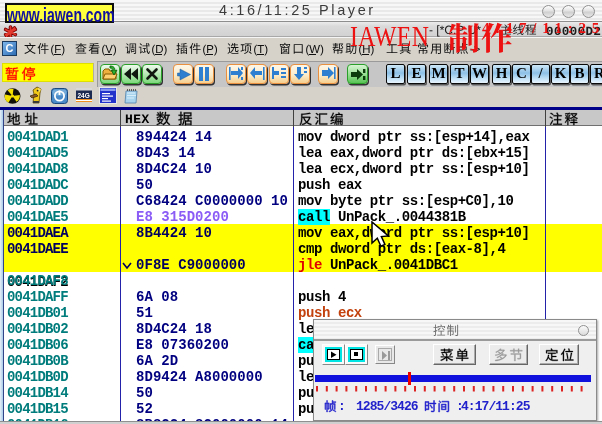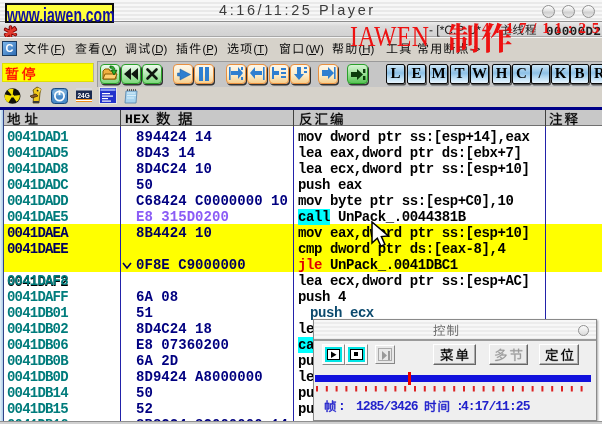--- a/index.html
+++ b/index.html
@@ -310,31 +310,30 @@
 <div class="a mono" style="left:136px;top:289px;color:#000080;letter-spacing:0.04px">6A 08</div>
 <div class="a mono" style="left:136px;top:305px;color:#000080;letter-spacing:0.04px">51</div>
 <div class="a mono" style="left:136px;top:321px;color:#000080;letter-spacing:0.04px">8D4C24 18</div>
 <div class="a mono" style="left:136px;top:337px;color:#000080;letter-spacing:0.04px">E8 07360200</div>
 <div class="a mono" style="left:136px;top:353px;color:#000080;letter-spacing:0.04px">6A 2D</div>
 <div class="a mono" style="left:136px;top:369px;color:#000080;letter-spacing:0.04px">8D9424 A8000000</div>
 <div class="a mono" style="left:136px;top:385px;color:#000080;letter-spacing:0.04px">50</div>
 <div class="a mono" style="left:136px;top:401px;color:#000080;letter-spacing:0.04px">52</div>
 <div class="a mono" style="left:136px;top:417px;color:#000080;letter-spacing:0.04px">8B8C24 8C000000 14</div>
 <div class="a mono" style="left:298px;top:129px;color:#000">mov dword ptr ss:[esp+14],eax</div>
-<div class="a mono" style="left:298px;top:145px;color:#000">lea eax,dword ptr ds:[ebx+7]</div>
+<div class="a mono" style="left:298px;top:145px;color:#000">lea eax,dword ptr ds:[ebx+15]</div>
 <div class="a mono" style="left:298px;top:161px;color:#000">lea ecx,dword ptr ss:[esp+10]</div>
 <div class="a mono" style="left:298px;top:177px;color:#000">push eax</div>
 <div class="a mono" style="left:298px;top:193px;color:#000">mov byte ptr ss:[esp+C0],10</div>
 <div class="a mono" style="left:298px;top:209px;color:#000"><span style="background:#00ffff">call</span> UnPack_.0044381B</div>
 <div class="a mono" style="left:298px;top:225px;color:#000">mov eax,dword ptr ss:[esp+10]</div>
 <div class="a mono" style="left:298px;top:241px;color:#000">cmp dword ptr ds:[eax-8],4</div>
 <div class="a mono" style="left:298px;top:257px;color:#000"><span style="color:#e00000">jle</span> UnPack_.0041DBC1</div>
-<div class="a mono" style="left:298px;top:273px;color:#000">lea ecx,dword ptr ss:[esp+AC]</div>
 <div class="a mono" style="left:298px;top:289px;color:#000">push 4</div>
-<div class="a mono" style="left:310px;top:305px;color:#0c4a6e">push ecx</div>
+<div class="a mono" style="left:298px;top:305px;color:#c2410c">push ecx</div>
 <div class="a mono" style="left:298px;top:321px;color:#000">lea ecx,dword ptr ss:[esp+18]</div>
 <div class="a mono" style="left:298px;top:337px;color:#000"><span style="background:#00ffff">call</span> UnPack_.00441140</div>
 <div class="a mono" style="left:298px;top:353px;color:#000">push 2D</div>
 <div class="a mono" style="left:298px;top:369px;color:#000">lea edx,dword ptr ss:[esp+A8]</div>
 <div class="a mono" style="left:298px;top:385px;color:#000">push eax</div>
 <div class="a mono" style="left:298px;top:401px;color:#000">push edx</div>
 <div class="a mono" style="left:298px;top:417px;color:#000">mov ecx,dword ptr</div>
 <svg class="a" style="left:122px;top:261px" width="10" height="9" viewBox="0 0 10 9">
       <path d="M1 2l4 5 4-5" fill="none" stroke="#000060" stroke-width="1.6"></path>
     </svg>

